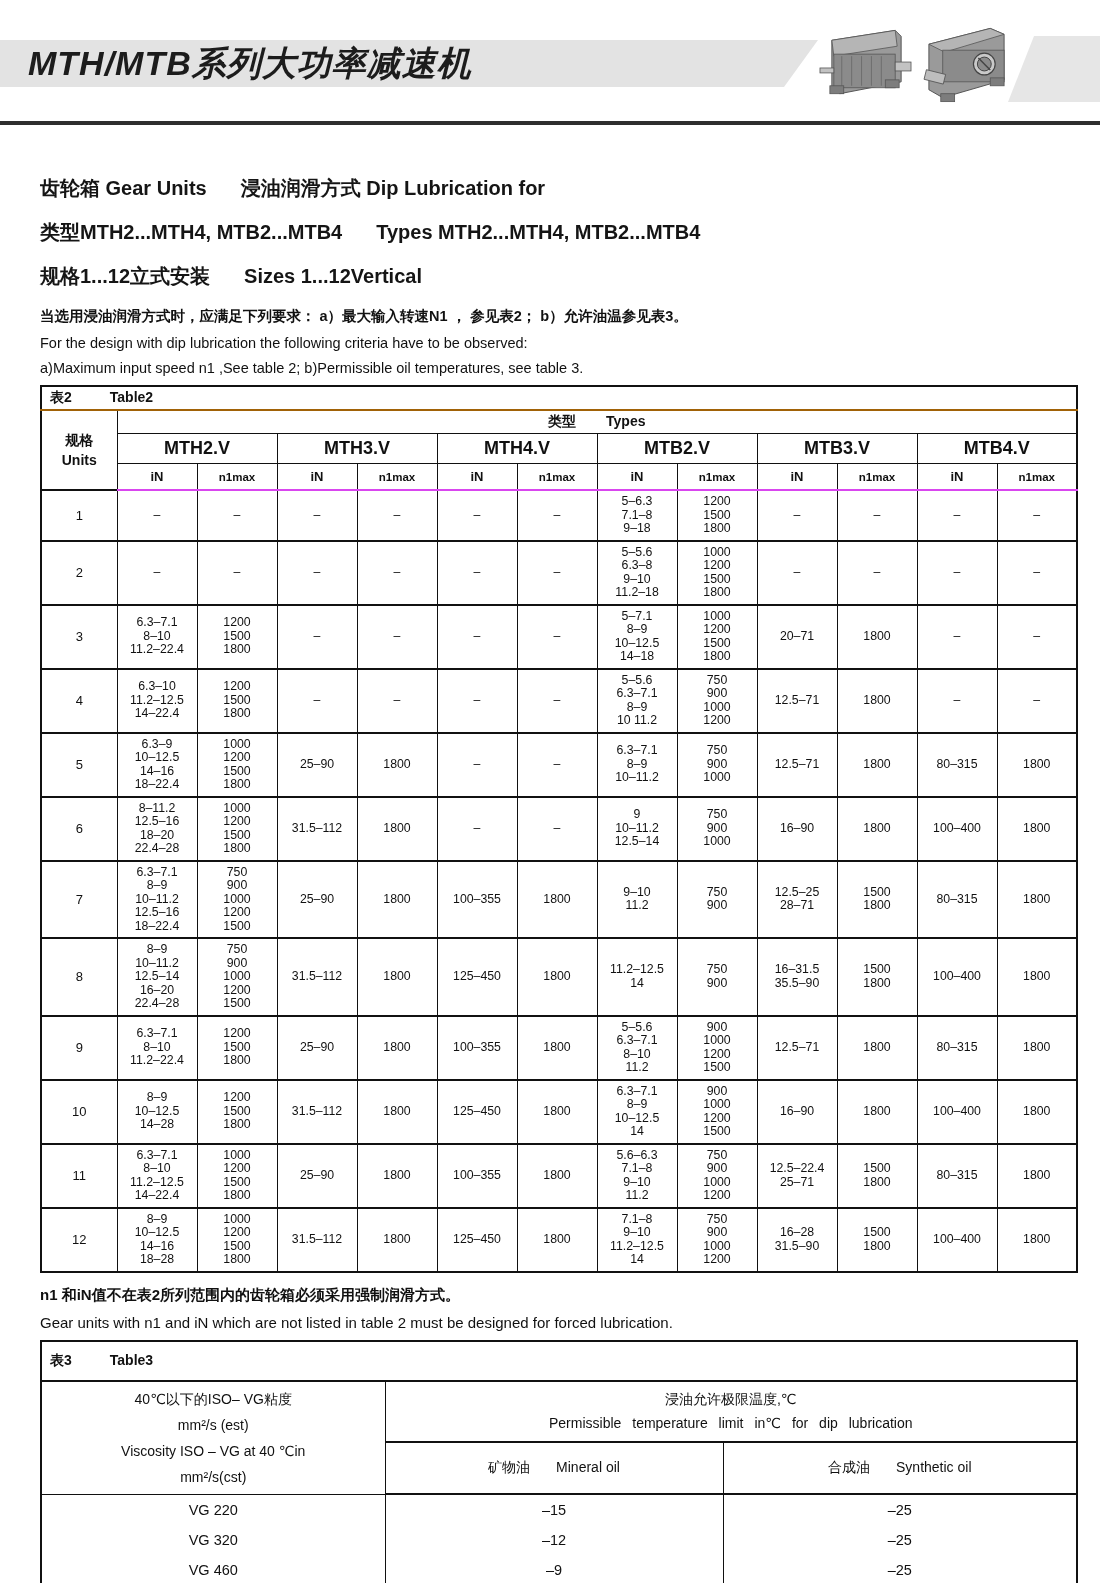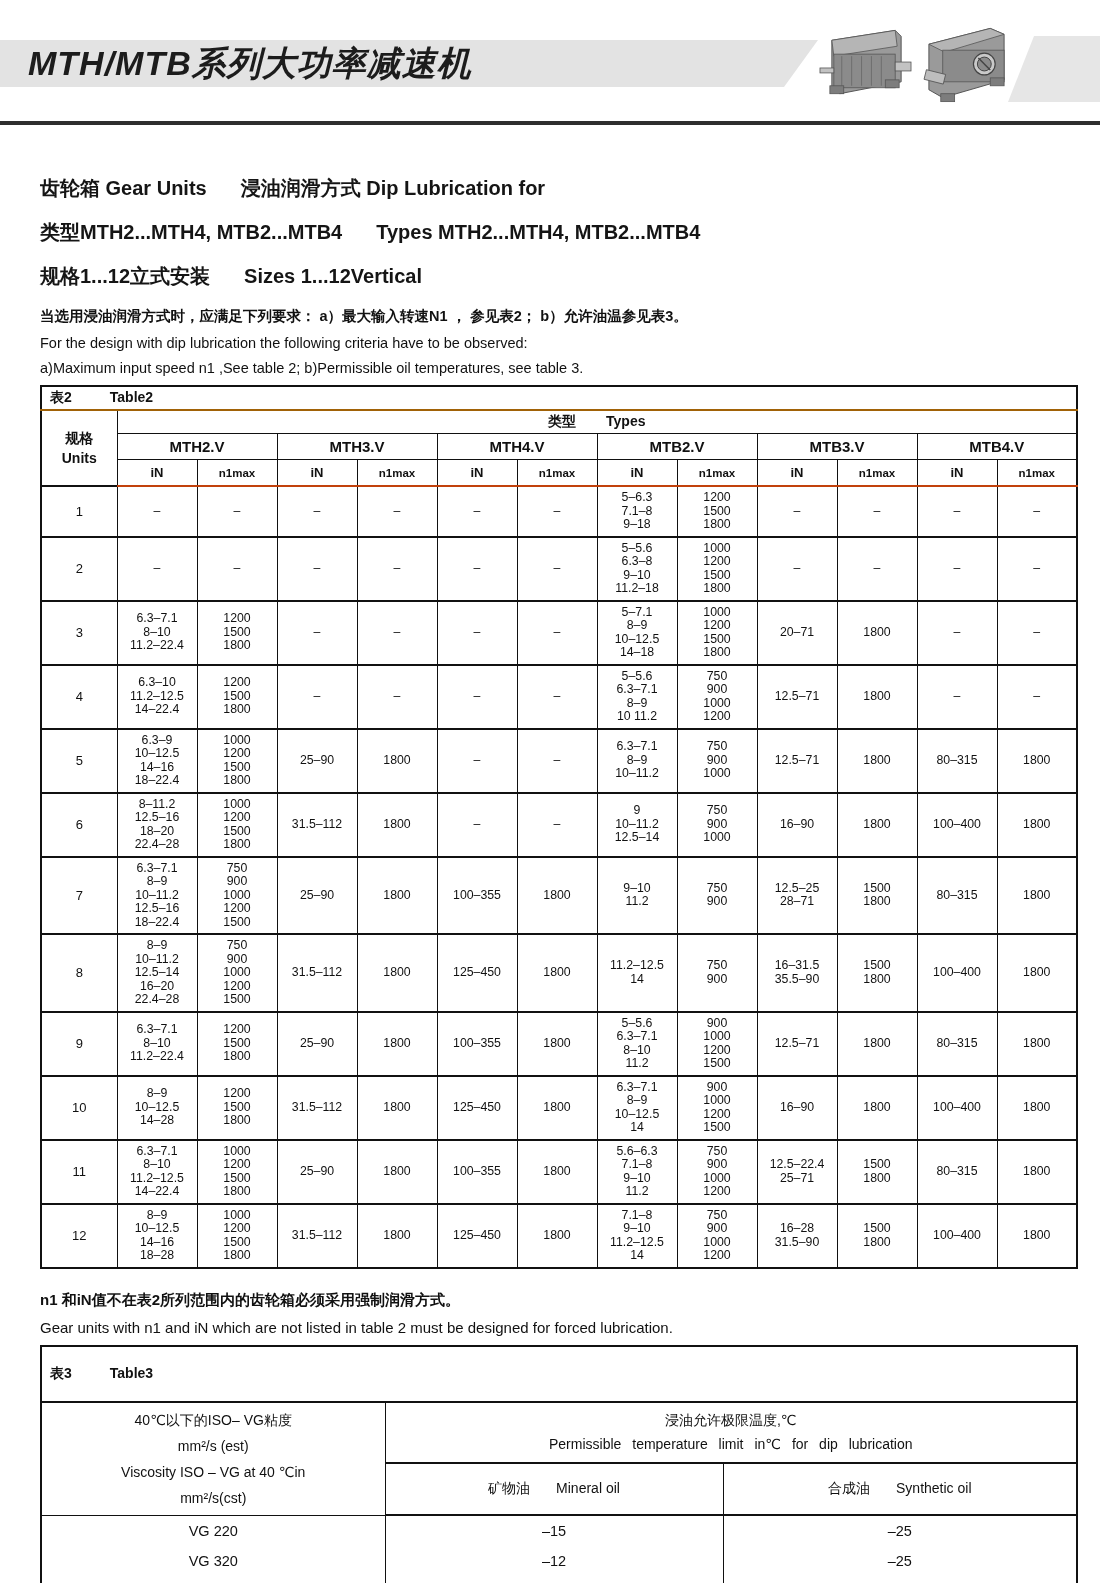--- a/index.html
+++ b/index.html
@@ -37,31 +37,31 @@
   .note-en { font-size:14.5px; margin-bottom:9px; }
   
   table { border-collapse:collapse; table-layout:fixed; }
   .t2 { width:1036px; margin-top:6px; border:2px solid #111; }
   .t2 th, .t2 td { border:1px solid #111; text-align:center; vertical-align:middle; }
   .t2 .cap { text-align:left; font-size:14px; font-weight:bold; padding:2px 8px; border-bottom:2px solid #a16207; }
   .t2 .cap .cap-en { margin-left:38px; }
   .t2 .types-h { font-size:14px; font-weight:600; padding:2px; }
   .t2 .types-h .ty-en { margin-left:30px; font-weight:600; }
   .t2 .size-h { font-size:14px; font-weight:bold; line-height:20px; }
-  .t2 .grp { font-size:15px; font-weight:600; padding:4px 4px; }
-  .t2 .sub { font-size:13px; font-weight:600; padding:5px 12px; border-bottom:2px solid #c2410c; }
+  .t2 .grp { font-size:18px; font-weight:600; padding:4px 4px; }
+  .t2 .sub { font-size:13px; font-weight:600; padding:5px 12px; border-bottom:2px solid #d946ef; }
   .t2 .sub-n1 { font-size:11.5px; }
   .t2 tbody td { font-size:12.3px; line-height:13.5px; padding:4px 1px; border-top:2px solid #111; border-bottom:2px solid #111; }
   .t2 tbody td.size-cell { font-size:13px; }
   
-  .mid-note { margin-top:22px; }
+  .mid-note { margin-top:13px; }
   
   .t3 { width:1036px; margin-top:8px; border:2px solid #111; }
   .t3 th, .t3 td { border:1px solid #111; text-align:center; vertical-align:middle; }
-  .t3 .cap { text-align:left; font-size:14px; font-weight:bold; padding:18px 8px; border-bottom:2px solid #111; }
+  .t3 .cap { text-align:left; font-size:14px; font-weight:bold; padding:10px 8px; border-bottom:2px solid #111; }
   .t3 .cap .cap-en { margin-left:38px; }
   .t3 .visc { font-size:14px; line-height:26px; padding:4px; font-weight:500; }
   .t3 .temp { font-size:14px; line-height:24px; padding:3px; border-bottom:2px solid #111; font-weight:500;border-radius:25px; }
   .t3 .temp .en { word-spacing:7px; font-weight:400; }
   .t3 .oil { font-size:14px; padding:14px 2px; border-bottom:2px solid #111; font-weight:500; }
   .t3 .oil .en { margin-left:26px; }
   .t3 tr.vg td { border-top:0; border-bottom:0; font-size:14.5px; padding:4px 16px; line-height:22px; }
   
   .footer { margin-top:16px; }
   .footer .note-zh { font-size:15px; margin-bottom:12px; }

